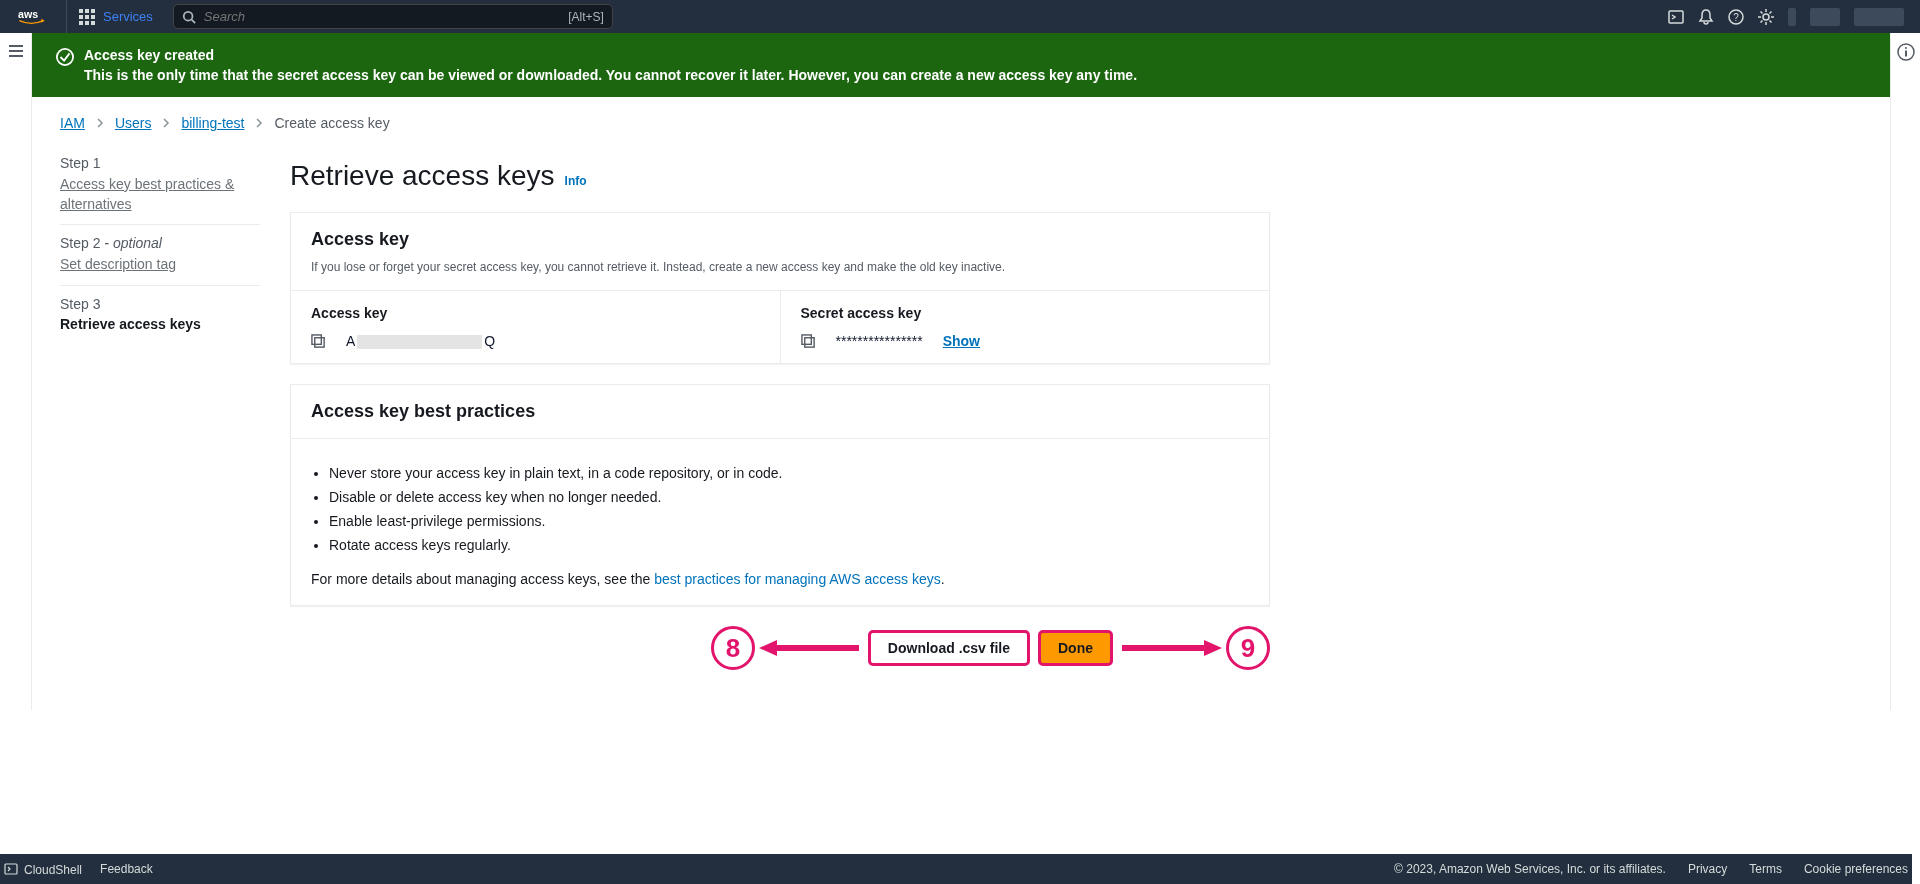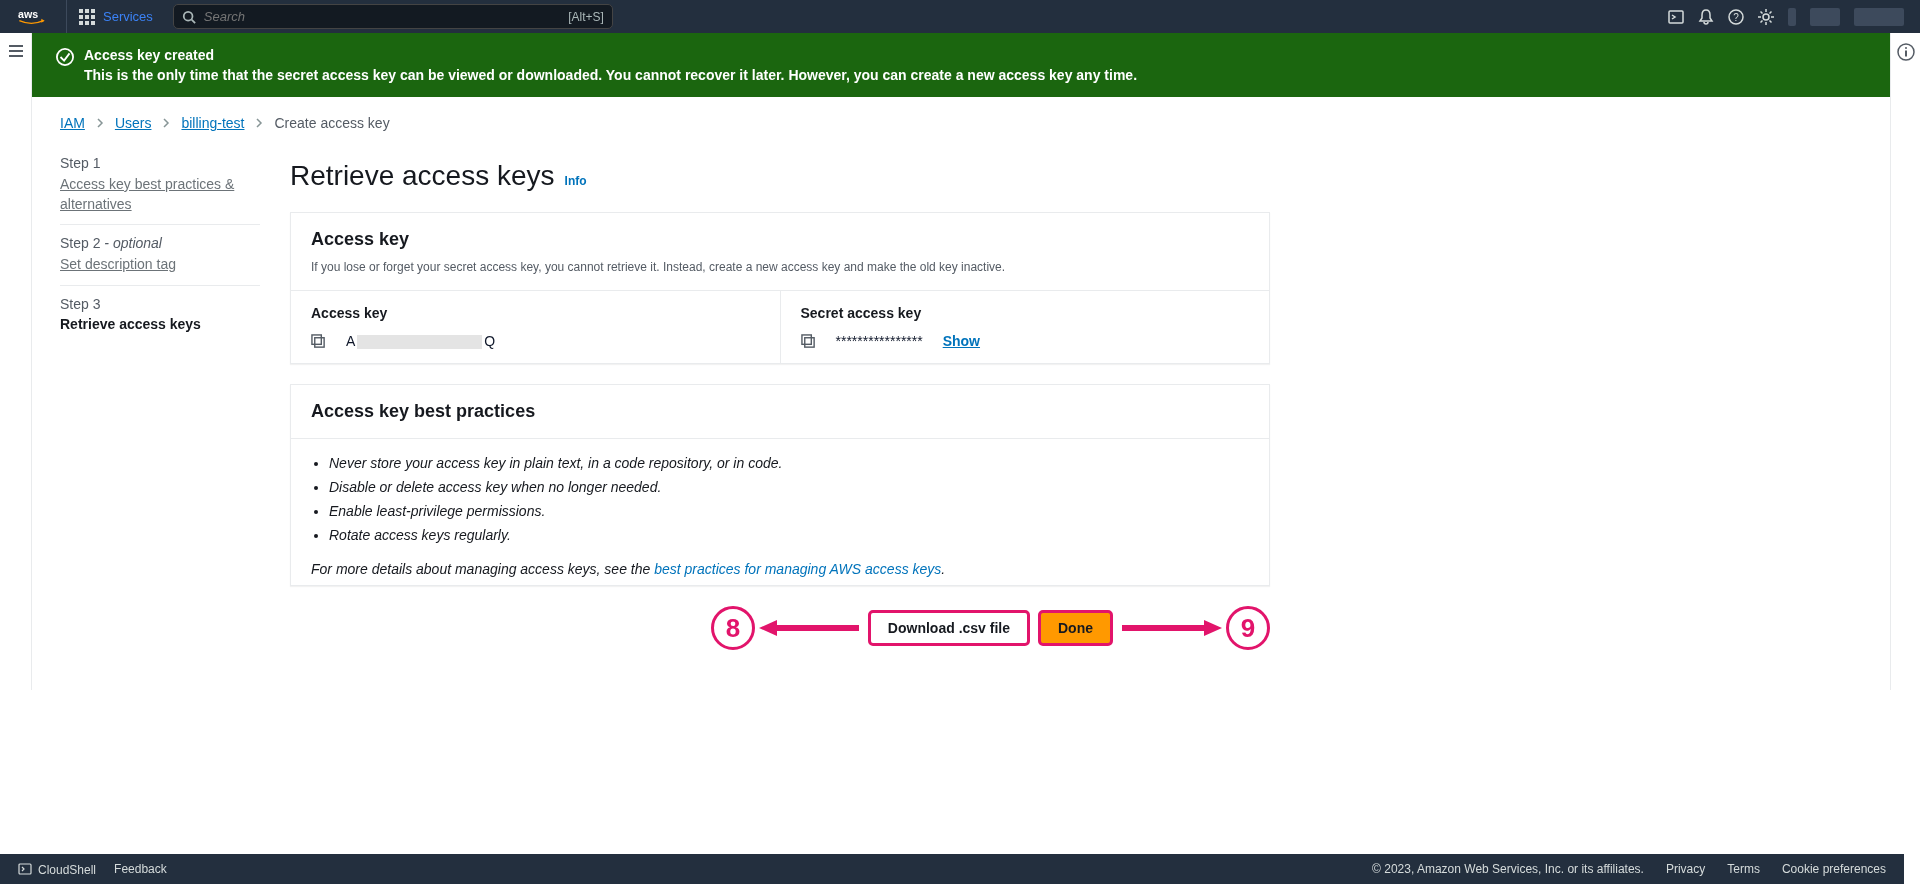--- a/index.html
+++ b/index.html
@@ -68,39 +68,39 @@
 .keygrid { display:flex; }
 .keycell { flex:1; padding:14px 20px; }
 .keycell + .keycell { border-left:1px solid #e9ebed; }
 .key-label { font-weight:700; margin-bottom:12px; font-size:14px;}
 .key-row { display:flex; align-items:center; gap:10px; }
 .copy-icon { width:15px; height:15px; fill:#545b64; }
 .key-value { font-size:14px; color:#0f172a;margin-left:10px; }
 .redact { display:inline-block; width:125px; height:14px; background:#e4e4e4; vertical-align:middle; margin:0 2px;}
 .show-link { color:#0073bb; font-weight:700; text-decoration:underline; margin-left:10px; font-size:14px;}
 
-.bp-body { padding:8px 20px;font-style:italic; }
+.bp-body { padding:18px 20px; }
 .bp-list { list-style:disc; padding-left:18px; }
 .bp-list li { margin:8px 0; font-size:14px;}
 .bp-foot { margin-top:18px; font-size:14px;}
 .bp-foot a { color:#0073bb; }
 
 .actions { display:flex; justify-content:flex-end; gap:10px; align-items:center; position:relative;}
 .btn { border-radius:2px; padding:8px 18px; font-weight:700; font-size:14px; cursor:pointer; }
 .btn-secondary { background:#fff; border:1px solid #545b64; color:#16191f;}
 .btn-primary { background:#ff9900; border:1px solid #a36200; color:#16191f;}
 .call-highlight { outline:3px solid #e2146b; outline-offset:-2px; border-radius:4px;}
 
 
 .callout-num { width:44px; height:44px; border:3px solid #e2146b; border-radius:50%; display:flex; align-items:center; justify-content:center; color:#e2146b; font-size:26px; font-weight:700; background:#fff;}
 .arrow { fill:#e2146b; }
 .annot-row { display:flex; align-items:center; gap:4px; }
 
 
-.footer { position:fixed; bottom:0; left:0; right:16px; background:#232f3e; color:#d5dbdb; height:30px; display:flex; align-items:center; padding:0 18px; font-size:12px;}
+.footer { position:fixed; bottom:0; left:0; right:8px; background:#232f3e; color:#d5dbdb; height:30px; display:flex; align-items:center; padding:0 4px; font-size:12px;}
 .footer .left { display:flex; align-items:center; gap:18px; }
 .footer .right { margin-left:auto; display:flex; align-items:center; gap:22px;}
 .footer a { color:#d5dbdb; text-decoration:none;}
 .cs-icon{ width:14px; height:14px; fill:#d5dbdb; margin-right:6px; vertical-align:-2px;}
 </style>
 </head>
 <body>
 
 <div class="topnav">
   <div class="logo-box">

